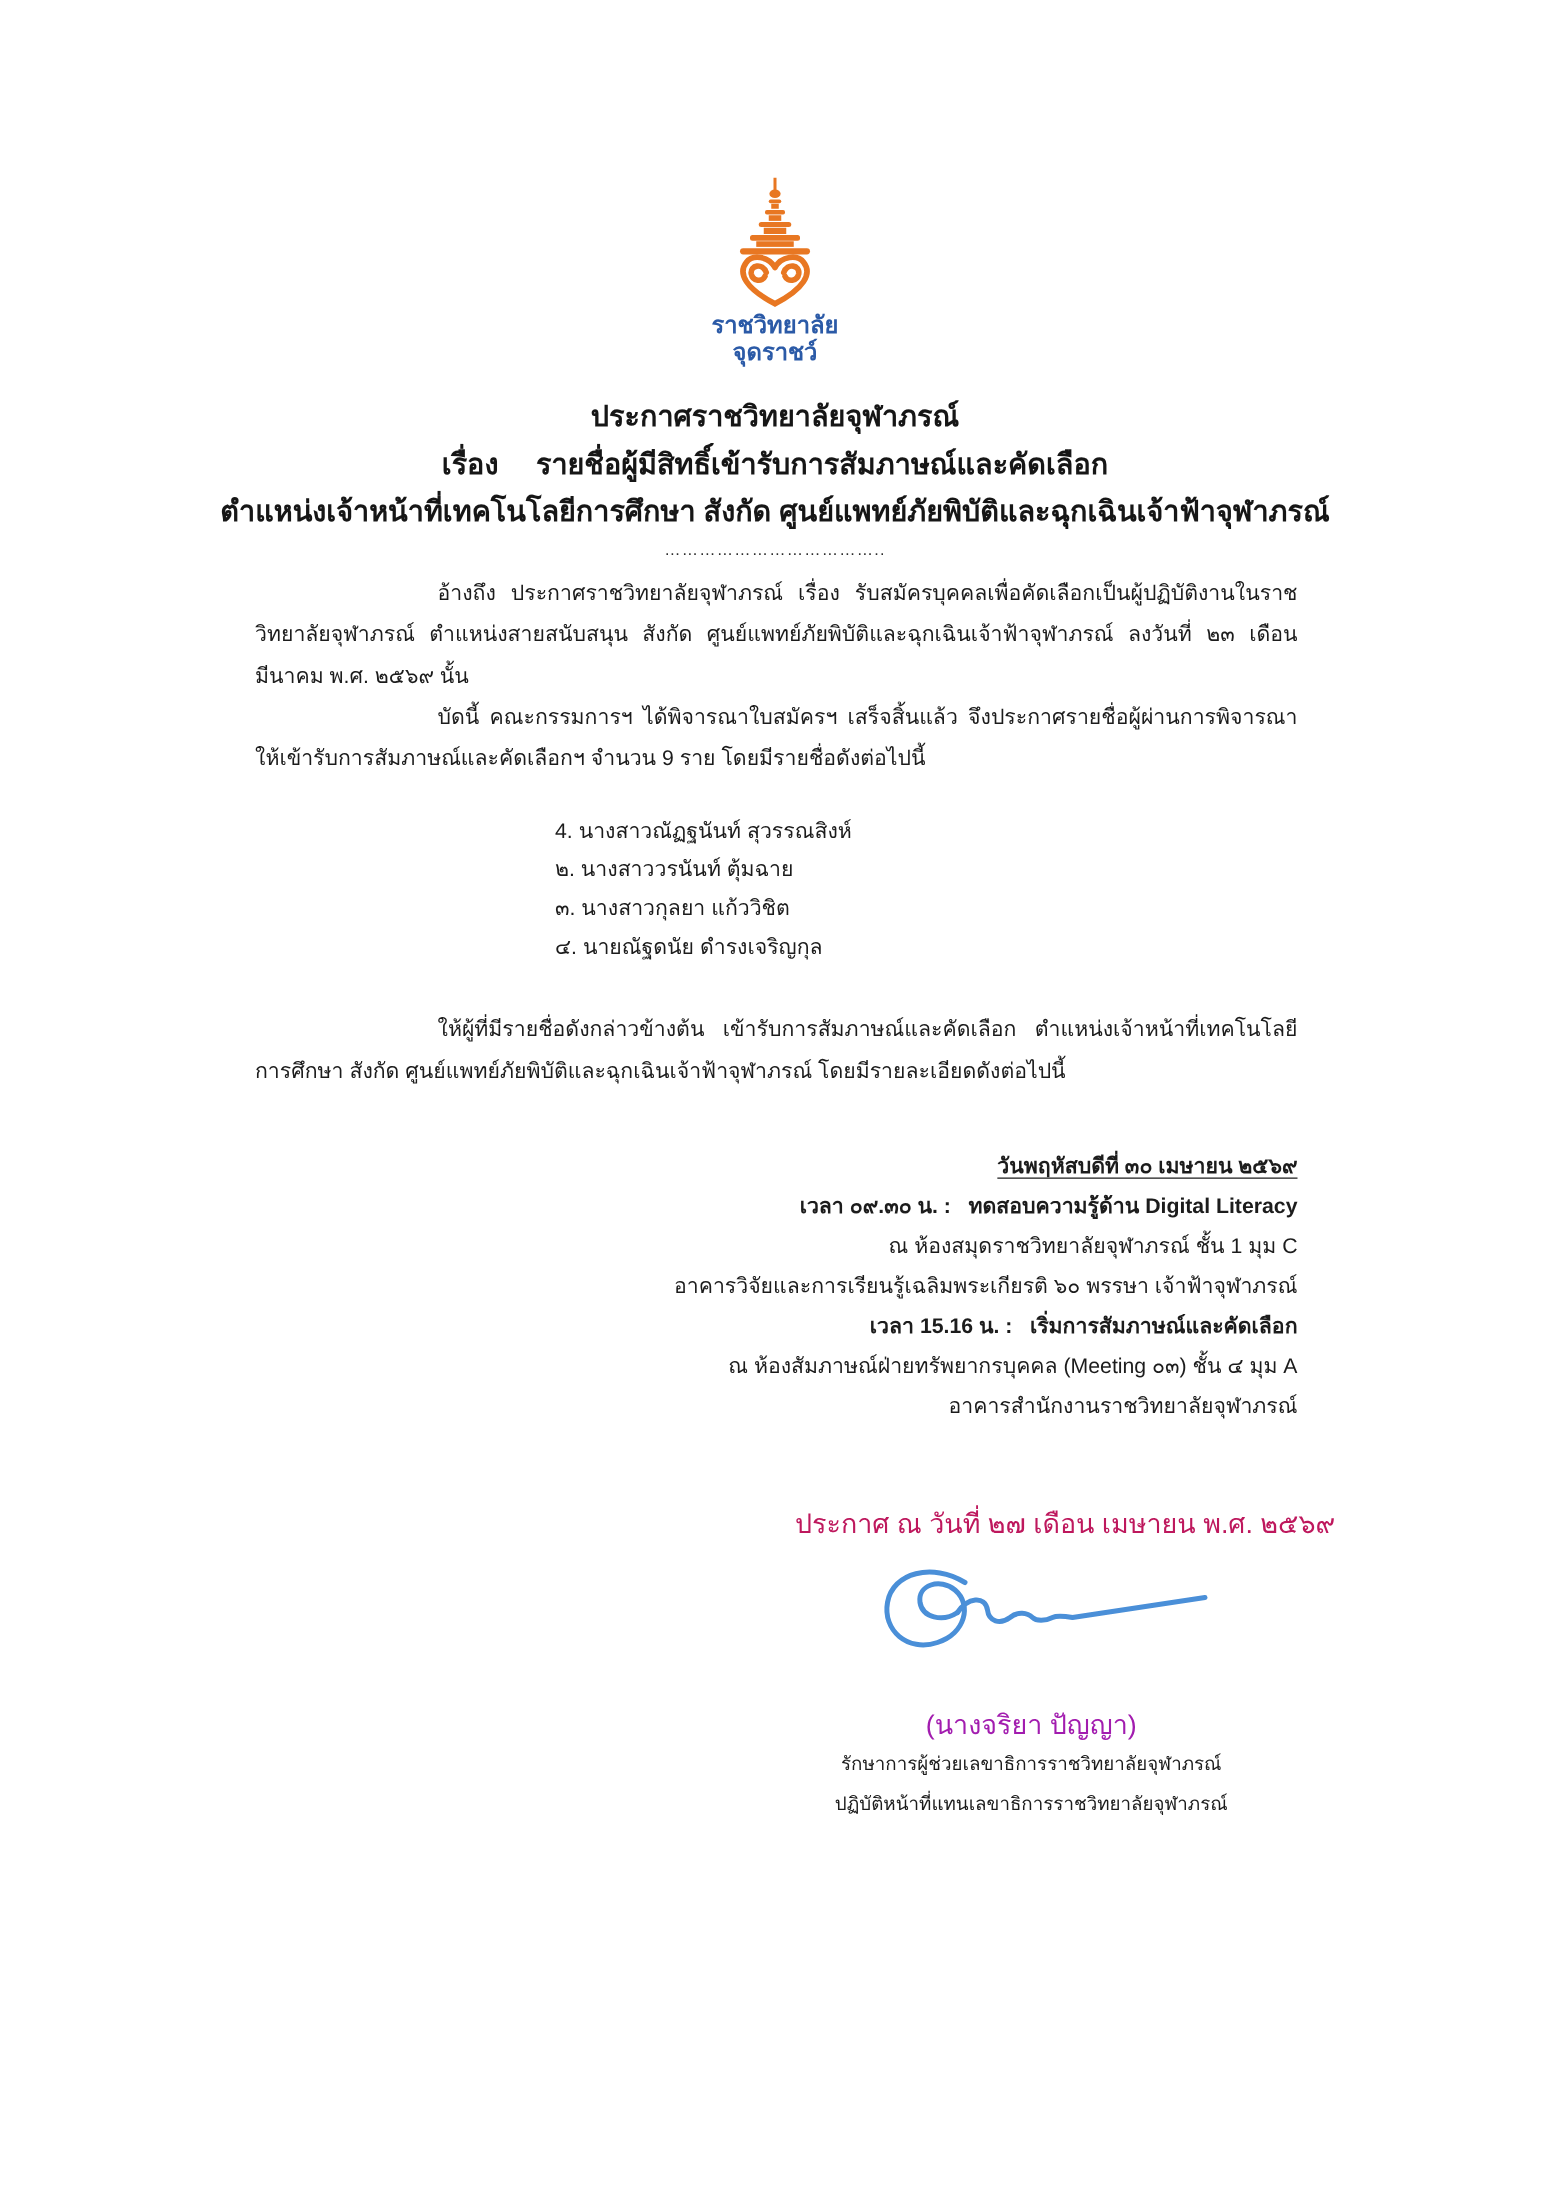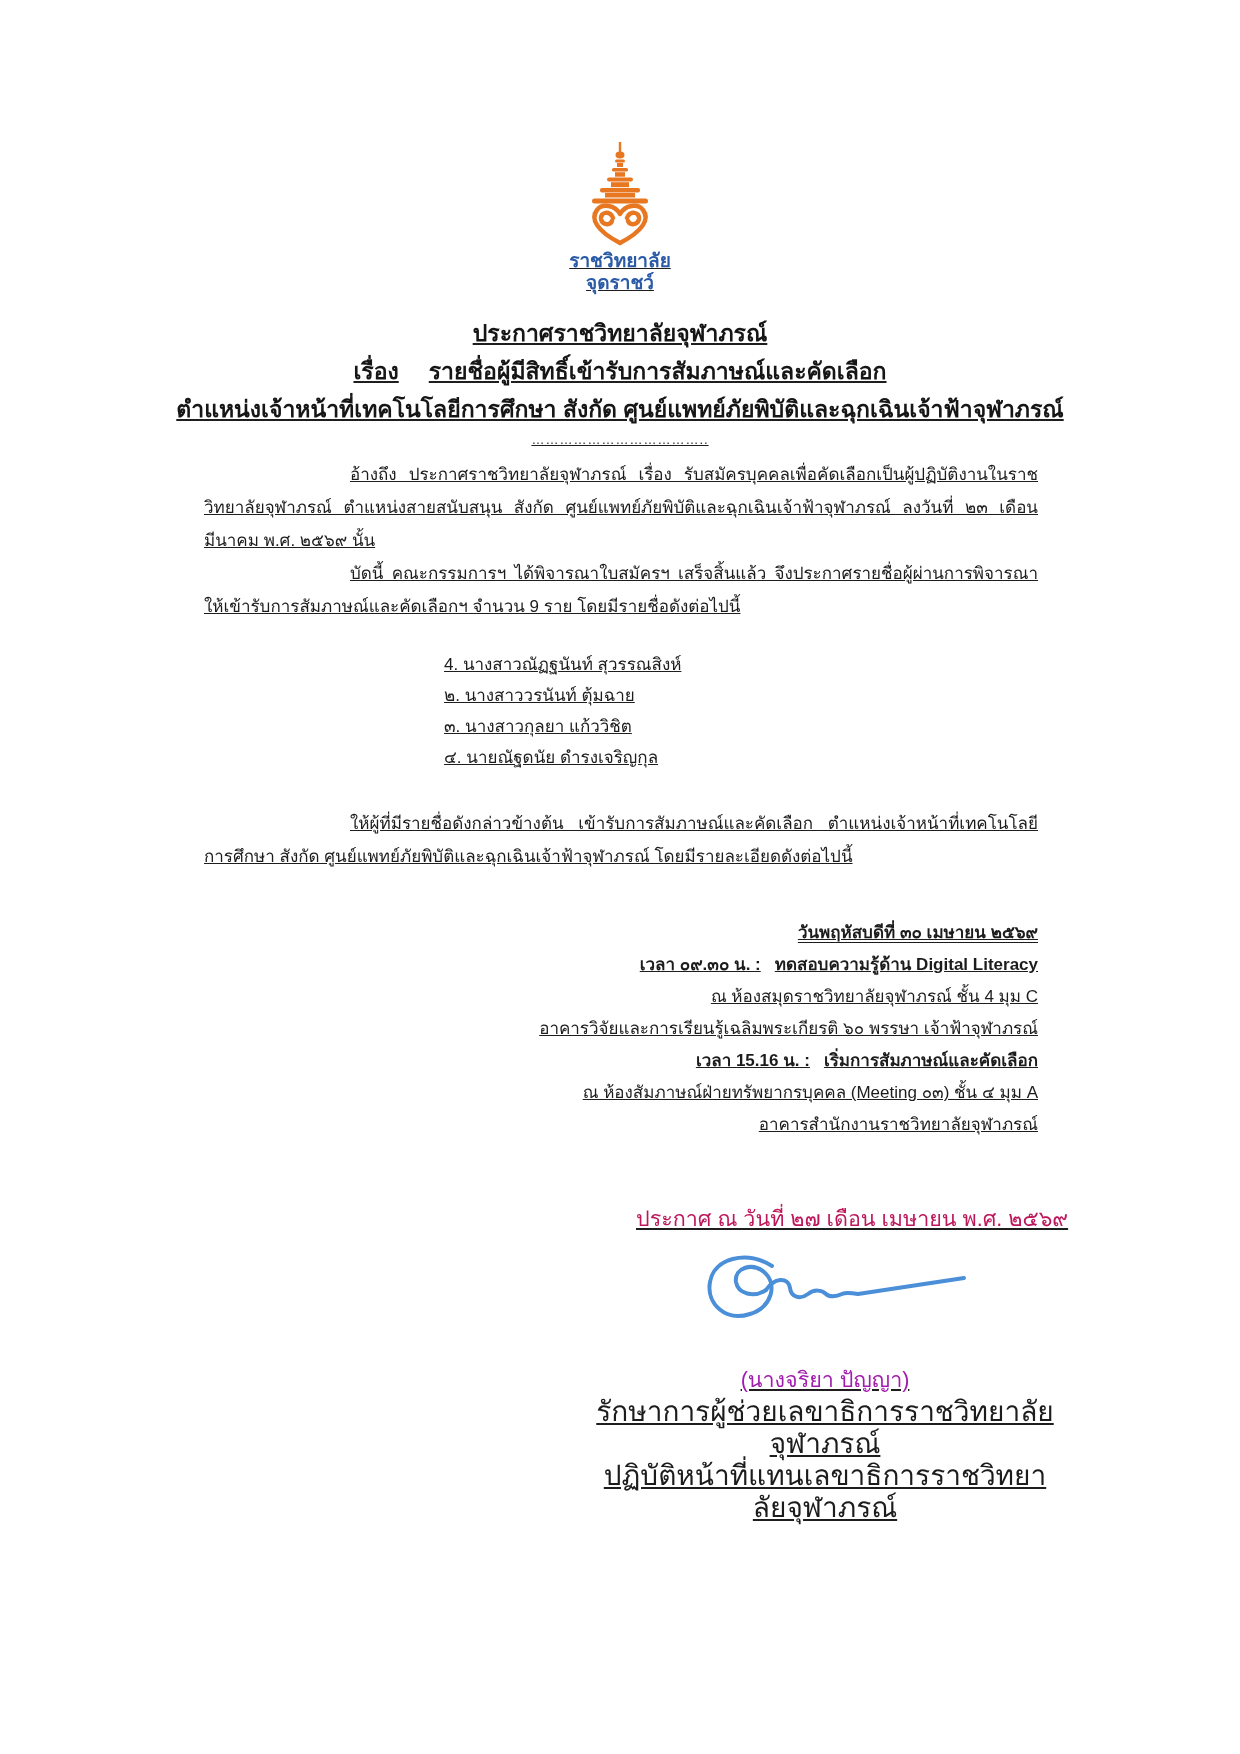--- a/index.html
+++ b/index.html
@@ -9,21 +9,20 @@
   }
   .page {
     position: relative;
     width: 1200px;
     height: 1754px;
     margin: 0 auto;
     background: #ffffff;
     font-family: "Liberation Sans", "DejaVu Sans", sans-serif;
     color: #1e1e1e;
     overflow: hidden;
-    text-decoration: underline;
   }
   
   .logo-block {
     padding-top: 142px;
     text-align: center;
     line-height: 0;
   }
   .logo-emblem {
     display: inline-block;
     line-height: 0;
@@ -110,21 +109,21 @@
     line-height: 0;
     margin-bottom: 6px;
   }
   .signer-name {
     margin-top: 30px;
     font-size: 21.5px;
     line-height: 32px;
     color: #a21caf;
   }
   .signer-title {
-    font-size: 28px;
+    font-size: 15px;
     line-height: 32px;
     color: #1c1c1c;
   }
 </style>
 </head>
 <body>
 
 <div class="page">
 
   <div class="logo-block">
@@ -176,21 +175,21 @@
       <div>๔. นายณัฐดนัย ดำรงเจริญกุล</div>
     </div>
 
     <p class="para para-instruction">ให้ผู้ที่มีรายชื่อดังกล่าวข้างต้น  เข้ารับการสัมภาษณ์และคัดเลือก  ตำแหน่งเจ้าหน้าที่เทคโนโลยีการศึกษา สังกัด ศูนย์แพทย์ภัยพิบัติและฉุกเฉินเจ้าฟ้าจุฬาภรณ์  โดยมีรายละเอียดดังต่อไปนี้</p>
 
     <div class="schedule-block">
       <div class="schedule-date-heading">วันพฤหัสบดีที่ ๓๐ เมษายน ๒๕๖๙</div>
       <div class="schedule-time-line">
         <span>เวลา ๐๙.๓๐ น. :</span><span class="time-gap"></span><span>ทดสอบความรู้ด้าน Digital Literacy</span>
       </div>
-      <div>ณ ห้องสมุดราชวิทยาลัยจุฬาภรณ์ ชั้น 4 มุม C</div>
+      <div>ณ ห้องสมุดราชวิทยาลัยจุฬาภรณ์ ชั้น 1 มุม C</div>
       <div>อาคารวิจัยและการเรียนรู้เฉลิมพระเกียรติ ๖๐ พรรษา เจ้าฟ้าจุฬาภรณ์</div>
       <div class="schedule-time-line">
         <span>เวลา 15.16 น. :</span><span class="time-gap"></span><span>เริ่มการสัมภาษณ์และคัดเลือก</span>
       </div>
       <div>ณ ห้องสัมภาษณ์ฝ่ายทรัพยากรบุคคล (Meeting ๐๓) ชั้น ๔ มุม A</div>
       <div>อาคารสำนักงานราชวิทยาลัยจุฬาภรณ์</div>
     </div>
   </div>
 
   <div class="announce-date-line">ประกาศ ณ วันที่ ๒๗ เดือน เมษายน พ.ศ. ๒๕๖๙</div>

